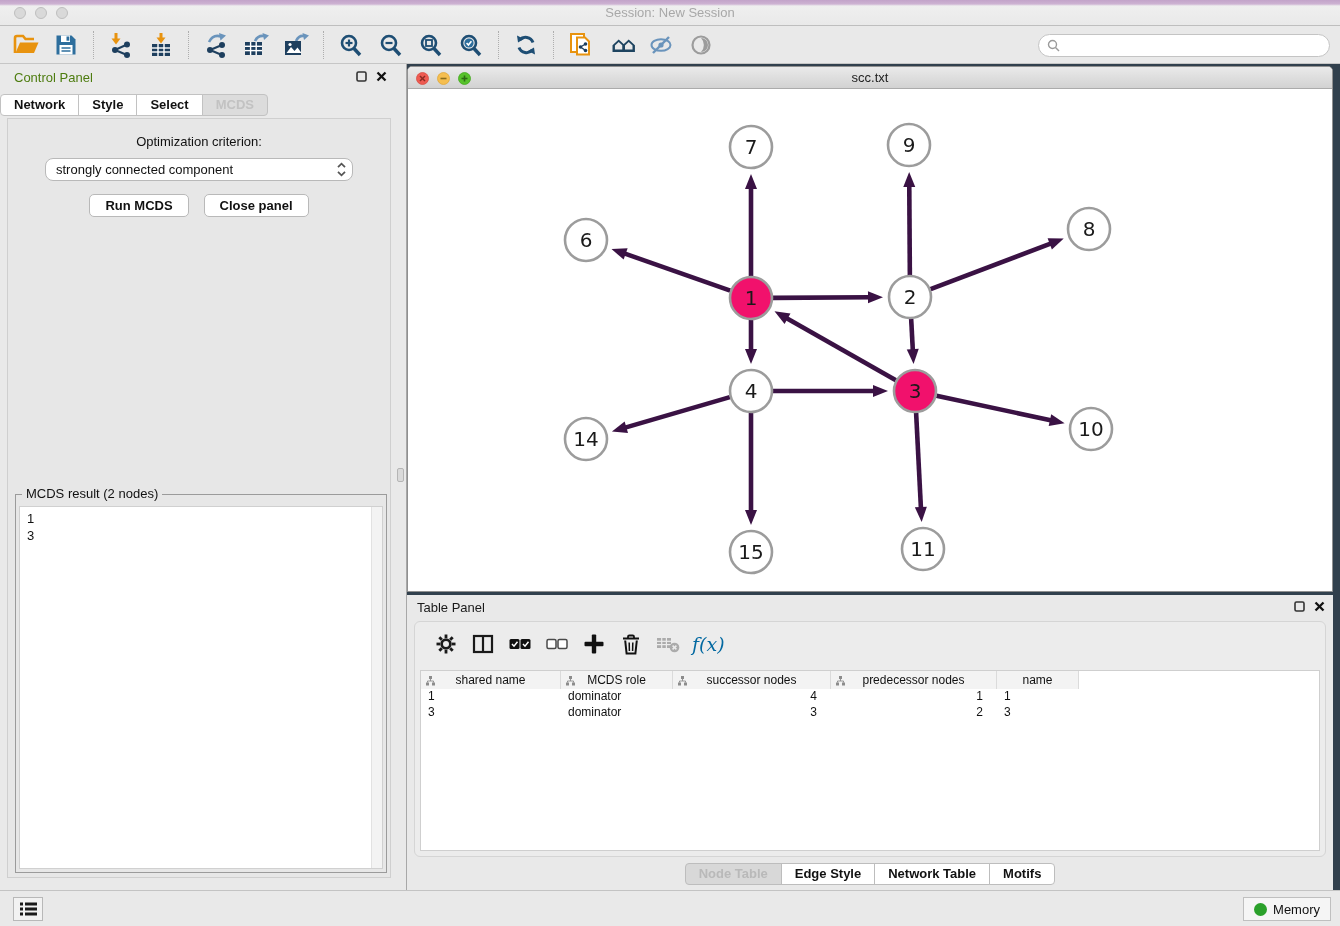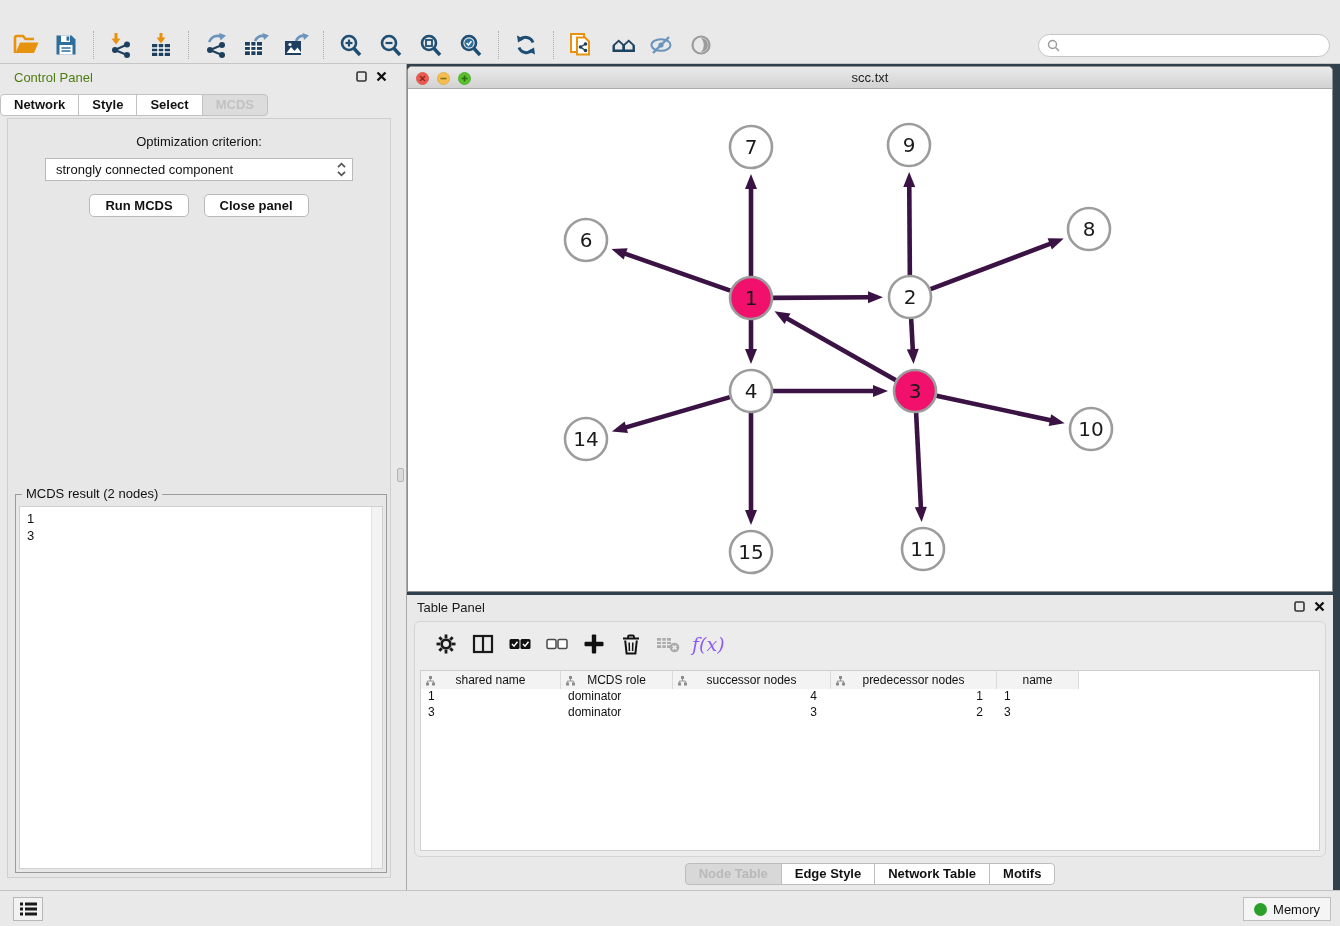--- a/index.html
+++ b/index.html
@@ -41,21 +41,21 @@
   .cp-tabs { position:relative; display:flex; justify-content:flex-start; margin-top:2px; z-index:2; }
   .cp-tab { height:22px; line-height:20px; padding:0 13px; background:#FFF; border:1px solid #C2C2C2;
     font-size:13px; font-weight:bold; color:#111; margin-left:-1px; }
   .cp-tab:first-child { border-radius:4px 0 0 4px; margin-left:0; }
   .cp-tab:last-child { border-radius:0 4px 4px 0; }
   .cp-tab.active { background:#DCDCDC; color:#C2C2C2; }
   .cp-content { position:absolute; left:7px; right:4px; top:54px; bottom:12px;
     background:#E7E7E7; border:1px solid #CFCFCF; }
   .opt-label { margin-top:15px; text-align:center; font-size:13px; font-weight:normal; color:#111; }
   .select-row { display:flex; justify-content:center; margin-top:9px; }
-  .mac-select { width:308px; height:23px; background:#FFF; border:1px solid #B9B9B9; border-radius:0;
+  .mac-select { width:308px; height:23px; background:#FFF; border:1px solid #B9B9B9; border-radius:8px;
     display:flex; align-items:center; padding:0 6px 0 10px; font-size:13px; color:#111; }
   .mac-select .sel-text { flex:1; }
   .btn-row { display:flex; justify-content:center; gap:15px; margin-top:13px; }
   .mac-btn { height:23px; padding:0 15px; background:#FFF; border:1px solid #B9B9B9; border-radius:5px;
     font-size:13px; font-weight:bold; color:#111; display:flex; align-items:center; }
   .result-group { position:absolute; left:7px; right:3px; top:375px; bottom:4px; border:1px solid #9B9B9B; }
   .result-label { position:absolute; top:-9px; left:6px; background:#E7E7E7; padding:0 4px; font-size:13px; color:#111; }
   .result-area { position:absolute; left:3px; right:3px; top:11px; bottom:3px; background:#FFF; border:1px solid #D0D0D0; }
   .result-lines { padding:3px 0 0 7px; font-size:13px; color:#111; line-height:17px; }
   .result-scroll { position:absolute; right:0; top:0; bottom:0; width:11px; background:#F3F3F3; border-left:1px solid #E2E2E2; }
@@ -69,21 +69,21 @@
   .net-lights { position:absolute; left:8px; top:5px; display:flex; gap:8px; }
   .net-canvas { position:relative; width:924px; height:502px; background:#FFF; overflow:hidden; }
 
   
   .table-panel { position:absolute; left:0; top:531px; width:926px; height:295px; background:#E9E9E9; }
   .tp-title { position:absolute; left:10px; top:5px; font-size:13px; color:#1A1A1A; }
   .tp-body { position:absolute; left:7px; right:7px; top:26px; bottom:33px;
     background:#ECECEC; border:1px solid #D5D5D5; border-radius:6px; }
   .tp-toolbar { display:flex; align-items:center; height:44px; padding-left:12px; gap:0; }
   .tp-tool { width:37px; height:32px; display:flex; align-items:center; justify-content:center; }
-  .fx { font-family:"DejaVu Serif", serif; font-style:italic; font-size:19px; color:#8b5cf6; }
+  .fx { font-family:"DejaVu Serif", serif; font-style:italic; font-size:19px; color:#0369a1; }
   .tp-table { position:absolute; left:5px; right:5px; top:48px; bottom:5px; background:#FFF; border:1px solid #CFCFCF; overflow:hidden; }
   .thead { display:flex; height:18px; border-bottom:1px solid #E2E2E2; }
   .th { position:relative; background:#F3F3F3; border-right:1px solid #DBDBDB; height:18px;
     display:flex; align-items:center; justify-content:center; font-size:12px; color:#111; flex:none; }
   .th .col-icon { position:absolute; left:5px; top:4px; }
   .th.filler { flex:1; background:#FFF; border-right:none; }
   .tr { display:flex; height:16px; font-size:12px; color:#111; }
   .td { flex:none; overflow:hidden; white-space:nowrap; }
   .td.al { text-align:left; padding-left:7px; }
   .td.ar { text-align:right; padding-right:14px; }
@@ -100,20 +100,28 @@
     border:1px solid #B8B8B8; display:flex; align-items:center; justify-content:center; }
   .memory-btn { position:absolute; right:9px; top:6px; height:24px; padding:0 10px; background:#F5F5F5;
     border:1px solid #BFBFBF; display:flex; align-items:center; gap:6px; font-size:13px; color:#111; }
   .mem-dot { width:13px; height:13px; border-radius:50%; }
 </style>
 </head>
 <body>
 
 <div class="app">
 
+  <div class="titlebar">
+    <div class="traffic">
+      <span class="dot"></span>
+      <span class="dot"></span>
+      <span class="dot"></span>
+    </div>
+    <div class="title-text">Session: New Session</div>
+  </div>
 
   <div class="toolbar">
     <div class="tb-btn">
       <svg width="26" height="23" viewBox="0 0 26 23">
         <path d="M2 20 V5 q0-2 2-2 h6 l2.5 3 H21" fill="none" stroke="#E8930F" stroke-width="2.6"></path>
         <path d="M2.5 20 L7 9.5 H25.5 L21 20 Z" fill="#E8930F"></path>
       </svg>
     </div>
     <div class="tb-btn">
       <svg width="22" height="22" viewBox="0 0 22 22">

